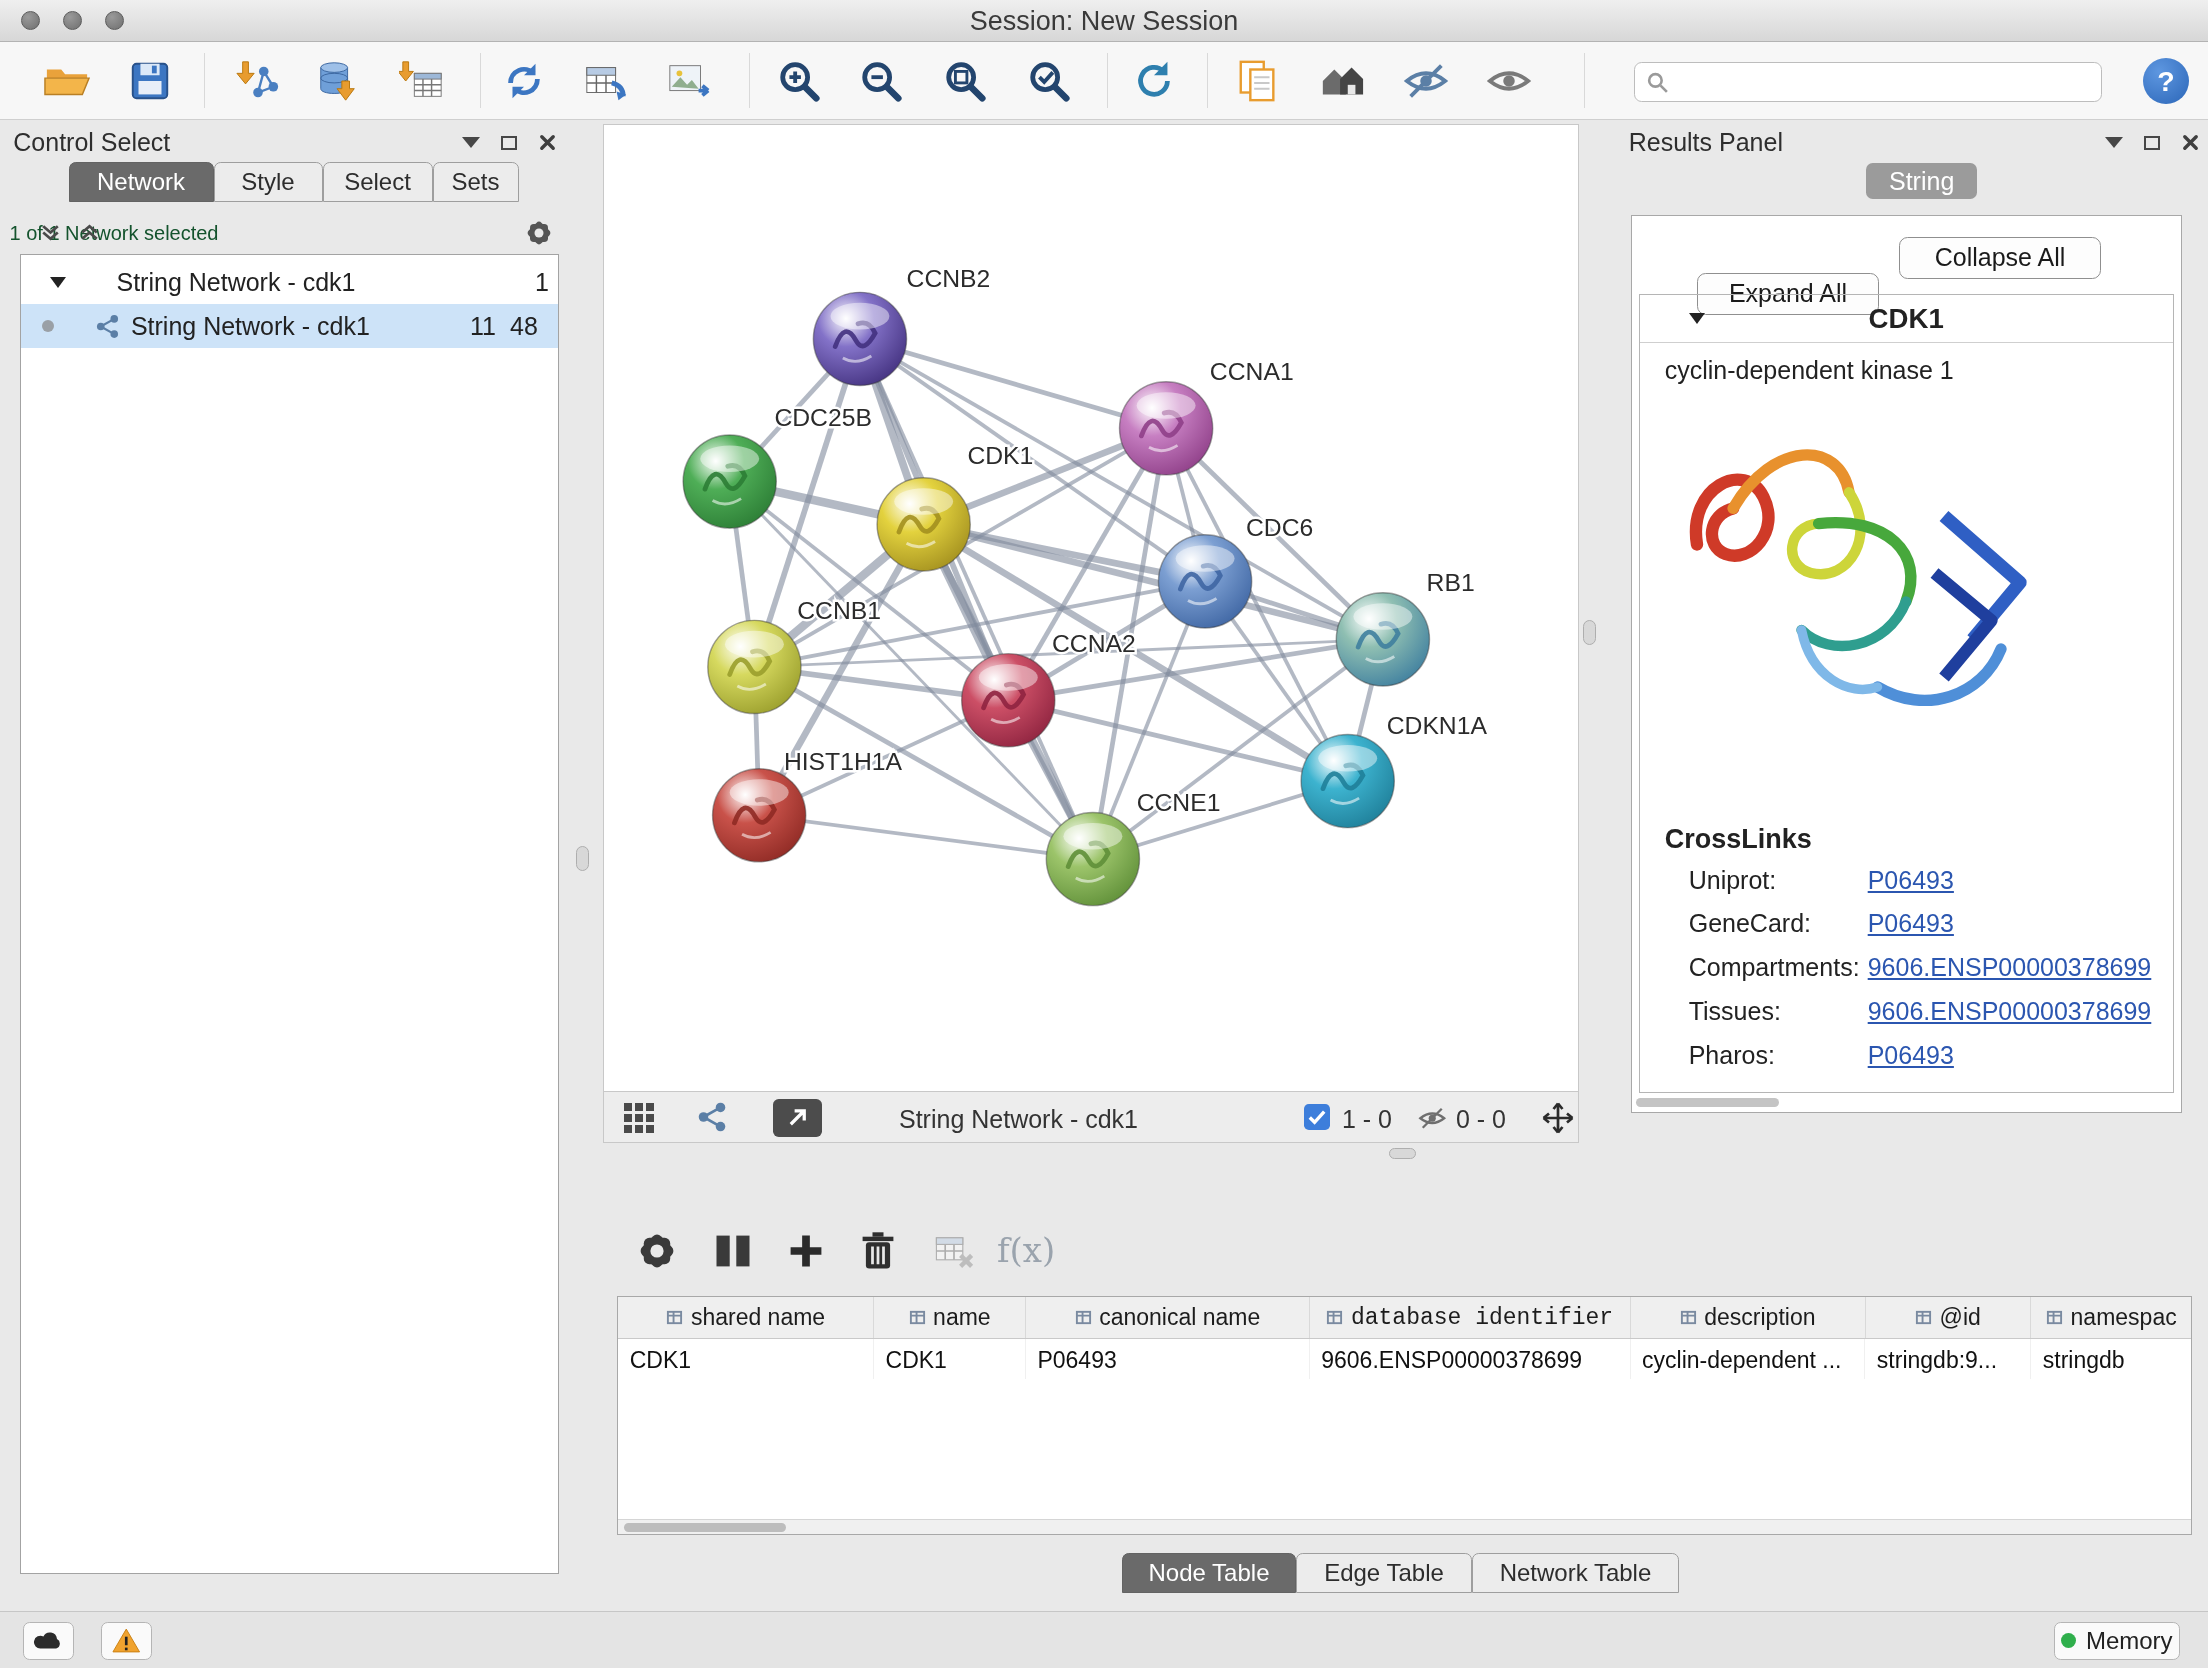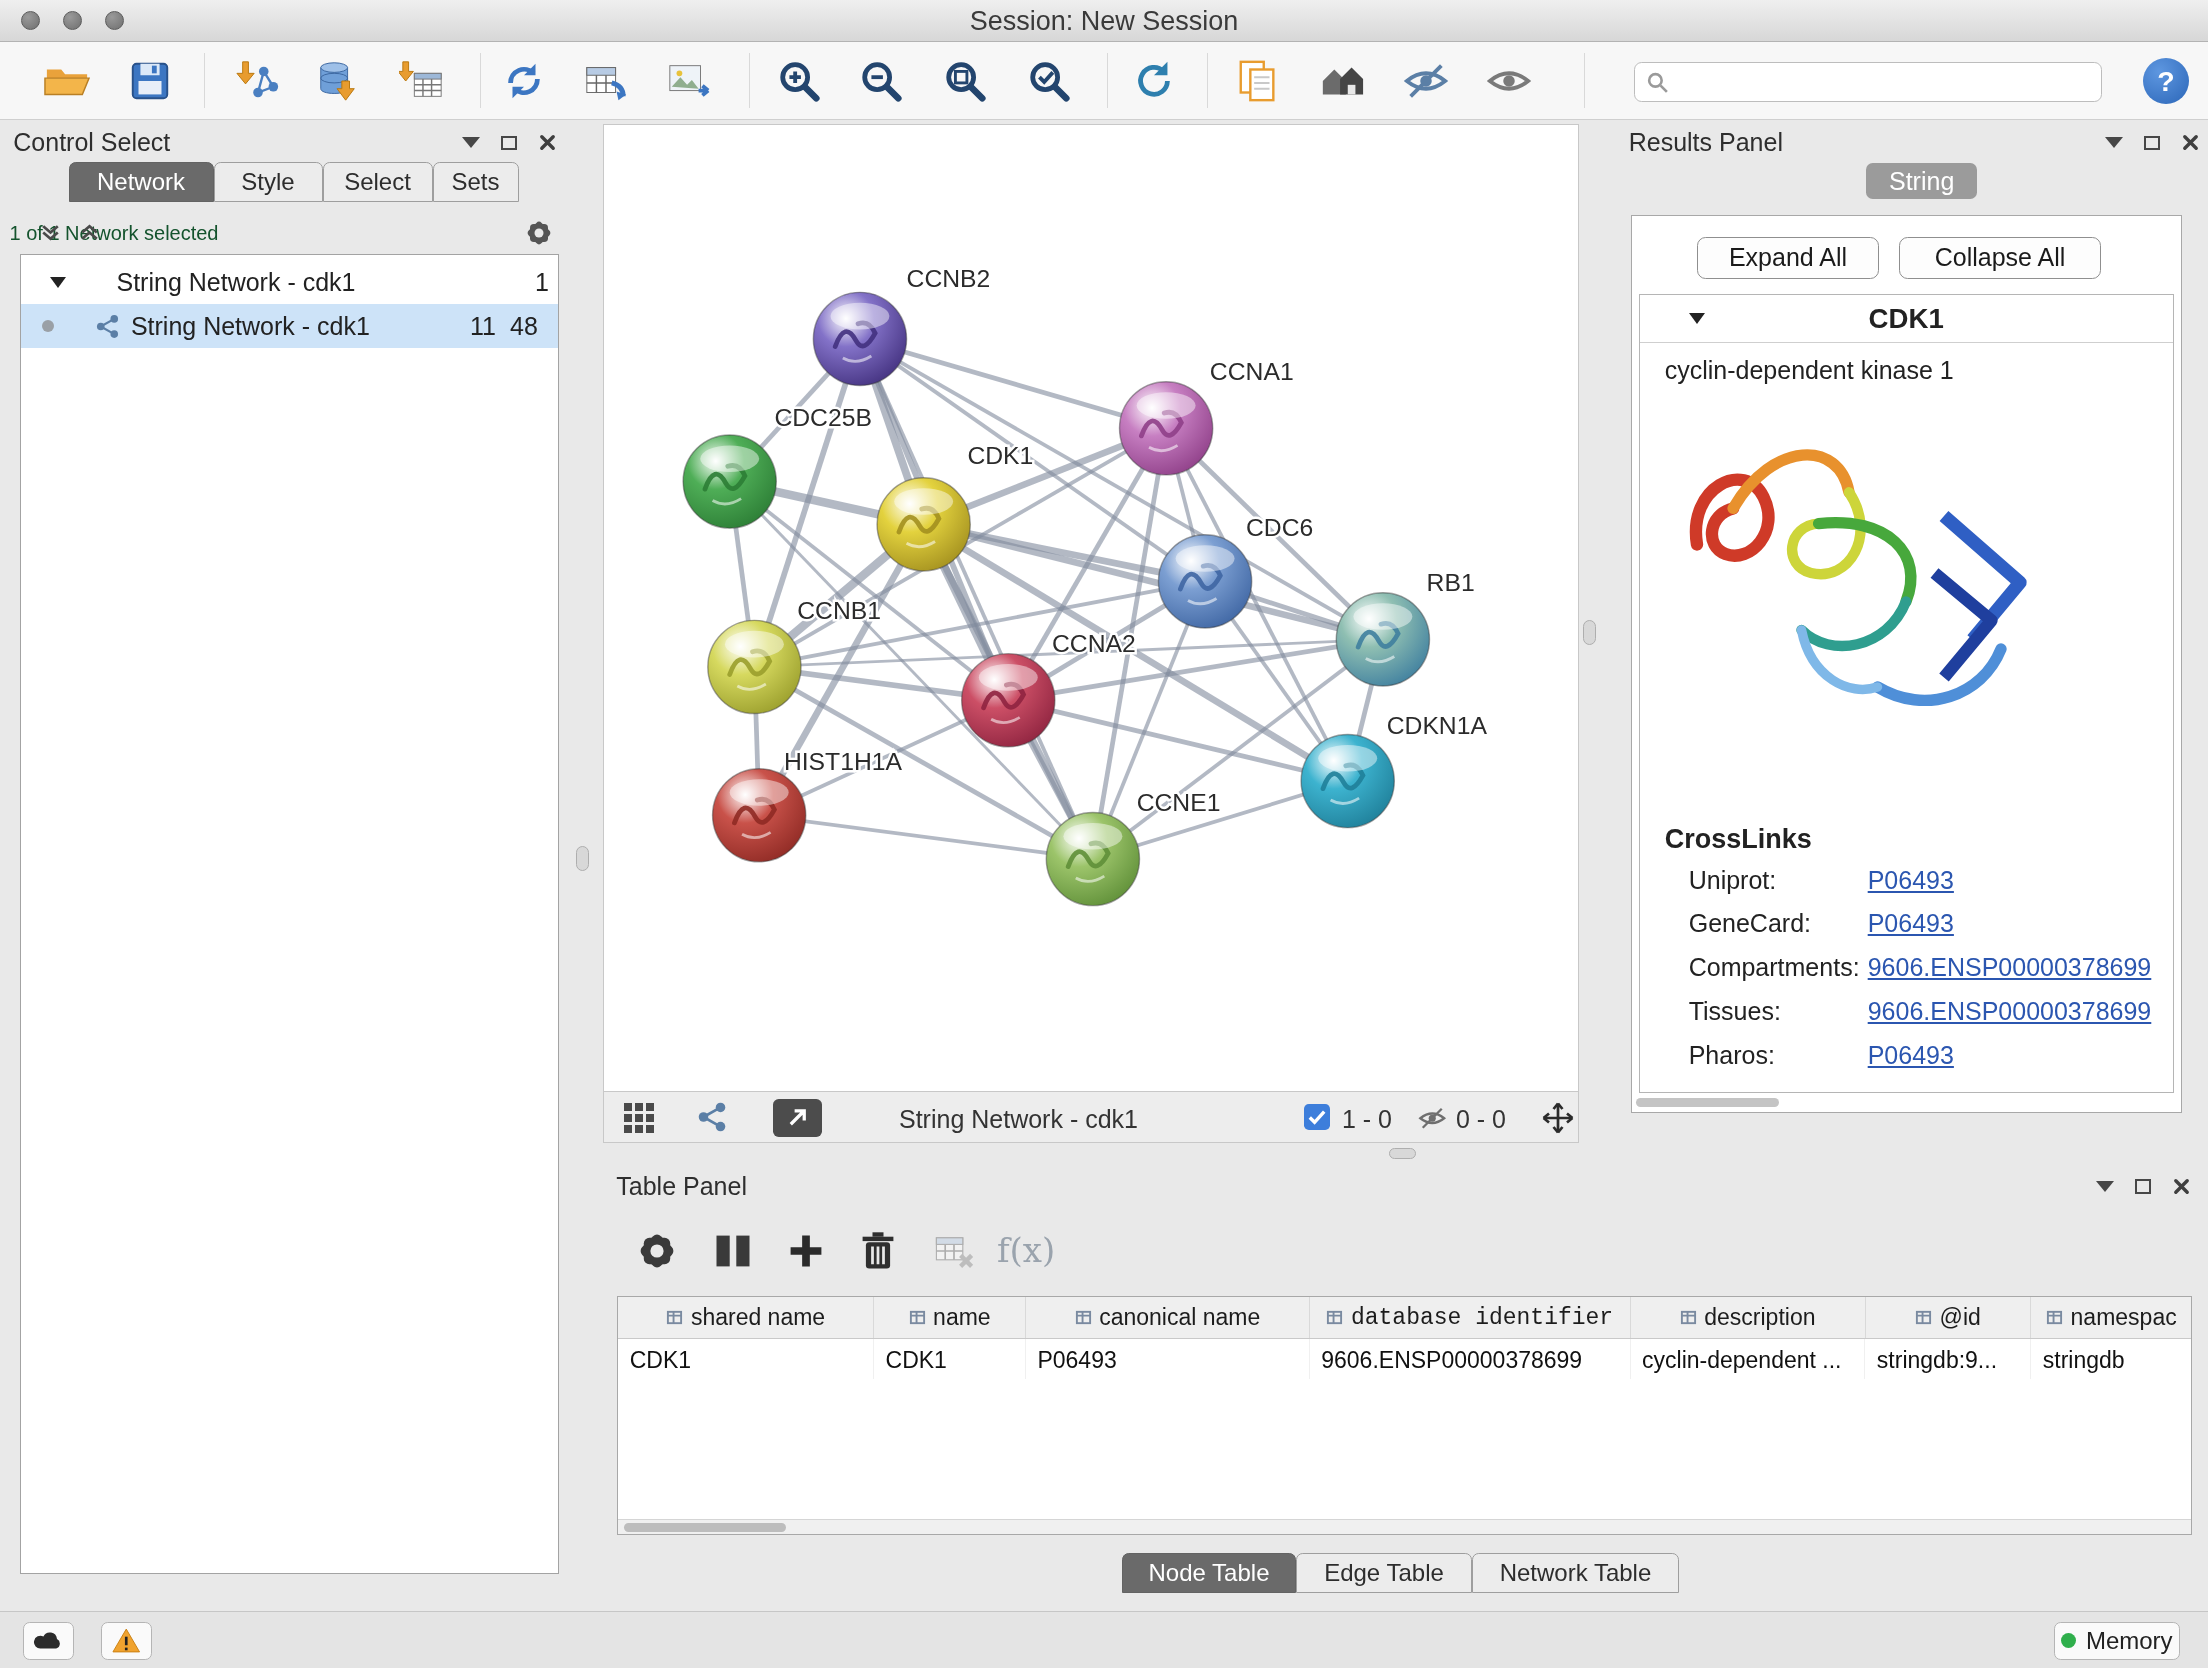--- a/index.html
+++ b/index.html
@@ -536,21 +536,21 @@
       <span class="ph-tri"></span>
       <span class="ph-float"></span>
       <svg class="ph-x" viewBox="0 0 20 20">
           <path d="M4 4 L16 16 M16 4 L4 16" stroke="#3f3f3f" stroke-width="3.6" stroke-linecap="round"></path>
         </svg>
     </span>
   </div>
 </div>
 <span class="string-badge">String</span>
 <div class="results-box">
-  <span class="rp-btn" style="left:65px; width:182px;">Expand All</span>
+  <span class="rp-btn" style="left:65px; width:182px;margin-top:36px;">Expand All</span>
   <span class="rp-btn" style="left:267px; width:202px;text-align:center;">Collapse All</span>
   <div class="inner-box">
     <div class="inner-head">
       <span class="tri-down" style="position:absolute; left:49px; top:18px;"></span>
       <span class="name">CDK1</span>
     </div>
     <div style="position:absolute; left:25px; top:61px; font-size:25px;">cyclin-dependent kinase 1</div>
     <svg style="position:absolute; left:19px; top:107px;" width="418" height="380" viewBox="0 0 440 400">
       <path d="M40 150 C 30 90, 90 60, 110 100 C 128 136, 96 170, 70 160 C 48 152, 52 118, 78 112" stroke="#cf3a28" stroke-width="13" fill="none" stroke-linecap="round"></path>
       <path d="M78 112 C 120 40, 190 40, 200 95" stroke="#e8912d" stroke-width="12" fill="none" stroke-linecap="round"></path>
@@ -566,30 +566,20 @@
     <div class="cl-row" style="top:571px;"><span class="cl-label">Uniprot:</span><a class="cl-link">P06493</a></div>
     <div class="cl-row" style="top:614px;"><span class="cl-label">GeneCard:</span><a class="cl-link">P06493</a></div>
     <div class="cl-row" style="top:658px;"><span class="cl-label">Compartments:</span><a class="cl-link">9606.ENSP00000378699</a></div>
     <div class="cl-row" style="top:702px;"><span class="cl-label">Tissues:</span><a class="cl-link">9606.ENSP00000378699</a></div>
     <div class="cl-row" style="top:746px;"><span class="cl-label">Pharos:</span><a class="cl-link">P06493</a></div>
   </div>
   <span class="hscroll" style="width:143px;"></span>
 </div>
 
 <div class="table-panel">
-  <div class="panel-header" style="left:13.3px; top:9.5px; width:1575px;">
-    <span class="ph-title">Table Panel</span>
-    <span class="ph-icons">
-      <span class="ph-tri"></span>
-      <span class="ph-float"></span>
-      <svg class="ph-x" viewBox="0 0 20 20">
-          <path d="M4 4 L16 16 M16 4 L4 16" stroke="#3f3f3f" stroke-width="3.6" stroke-linecap="round"></path>
-        </svg>
-    </span>
-  </div>
   <svg class="tp-tool" style="left:32px;" viewBox="0 0 40 40">
     <rect x="8" y="8" width="24" height="24" rx="5" fill="#3a3a3a" transform="rotate(45 20 20)"></rect>
       <rect x="8" y="8" width="24" height="24" rx="5" fill="#3a3a3a"></rect>
       <circle cx="20" cy="20" r="6" fill="#e9e9e9"></circle>
   </svg>
   <svg class="tp-tool" style="left:108px;" viewBox="0 0 40 40">
     <rect x="5" y="6" width="12" height="28" fill="#3a3a3a"></rect>
       <rect x="23" y="6" width="12" height="28" fill="#3a3a3a"></rect>
   </svg>
   <svg class="tp-tool" style="left:181px;" viewBox="0 0 40 40">

